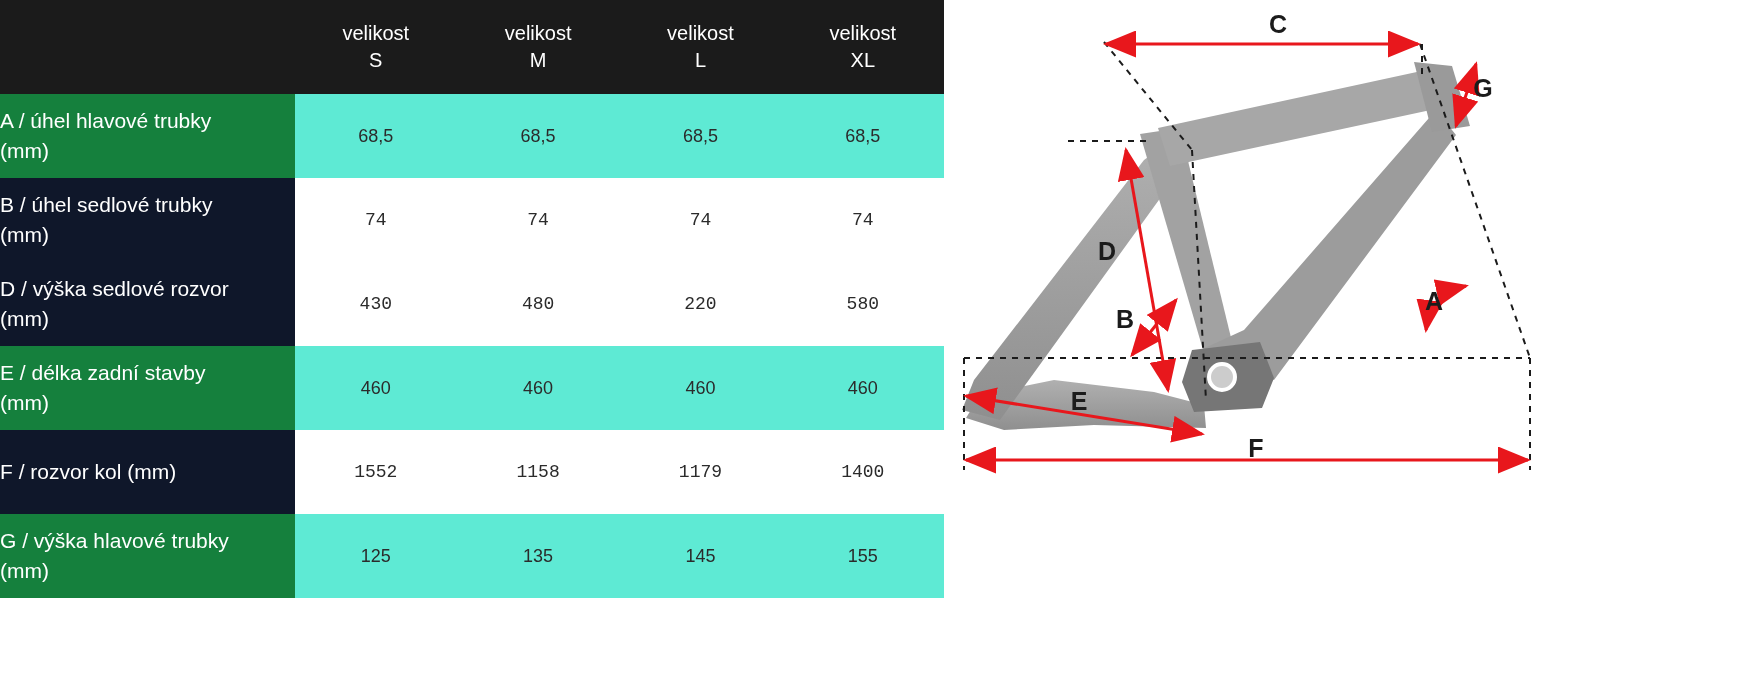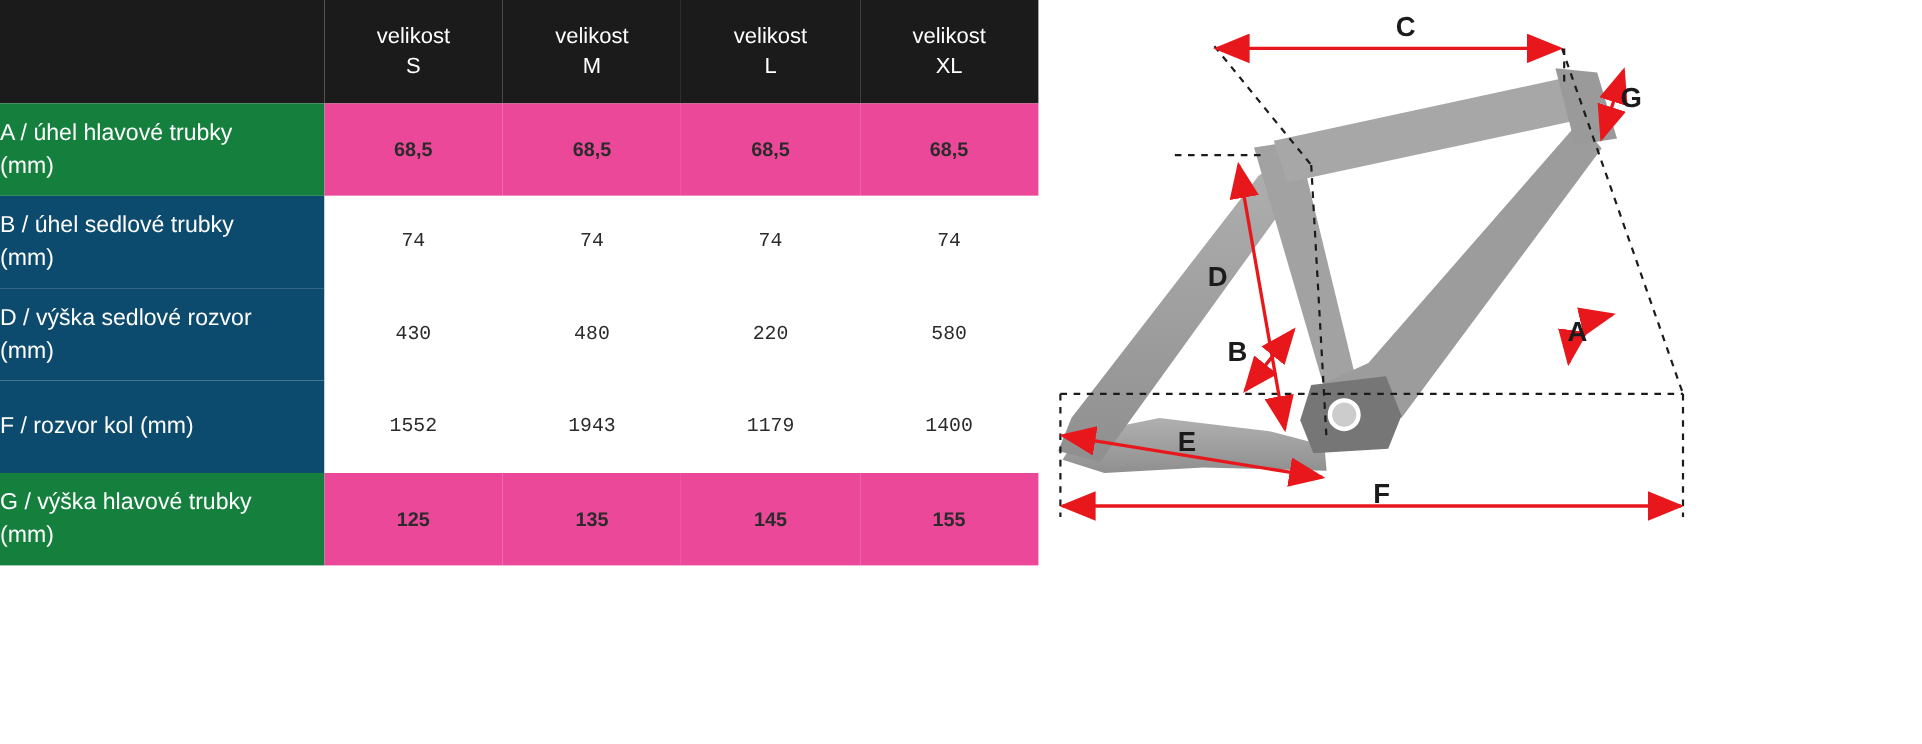--- a/index.html
+++ b/index.html
@@ -66,22 +66,22 @@
   .row-label .unit { display: block; }
   .row-val {
     font-size: 18px;
     color: #2b2b2b;
     text-align: center;
     vertical-align: middle;
     height: 84px;
   }
 
   tr.odd .row-label { background: #15803d; }
-  tr.odd .row-val   { background: #ec4899; font-weight: bold; }
-  tr.even .row-label { background: #0c4a6e; }
+  tr.odd .row-val   { background: #5eead4; }
+  tr.even .row-label { background: #0f172a; }
   tr.even .row-val   { background: #ffffff; font-family: Liberation Mono, monospace; }
 
   
   .diagram {
     position: absolute;
     left: 944px;
     top: 0;
     width: 803px;
     height: 676px;
   }
@@ -145,27 +145,37 @@
       <tr class="even">
         <td class="row-label">
           <span>D / výška sedlové rozvor</span>
           <span class="unit">(mm)</span>
         </td>
         <td class="row-val">430</td>
         <td class="row-val">480</td>
         <td class="row-val">220</td>
         <td class="row-val">580</td>
       </tr>
+      <tr class="odd">
+        <td class="row-label">
+          <span>E / délka zadní stavby</span>
+          <span class="unit">(mm)</span>
+        </td>
+        <td class="row-val">460</td>
+        <td class="row-val">460</td>
+        <td class="row-val">460</td>
+        <td class="row-val">460</td>
+      </tr>
       <tr class="even">
         <td class="row-label">
           <span>F / rozvor kol (mm)</span>
           <span class="unit"></span>
         </td>
         <td class="row-val">1552</td>
-        <td class="row-val">1943</td>
+        <td class="row-val">1158</td>
         <td class="row-val">1179</td>
         <td class="row-val">1400</td>
       </tr>
       <tr class="odd">
         <td class="row-label">
           <span>G / výška hlavové trubky</span>
           <span class="unit">(mm)</span>
         </td>
         <td class="row-val">125</td>
         <td class="row-val">135</td>

